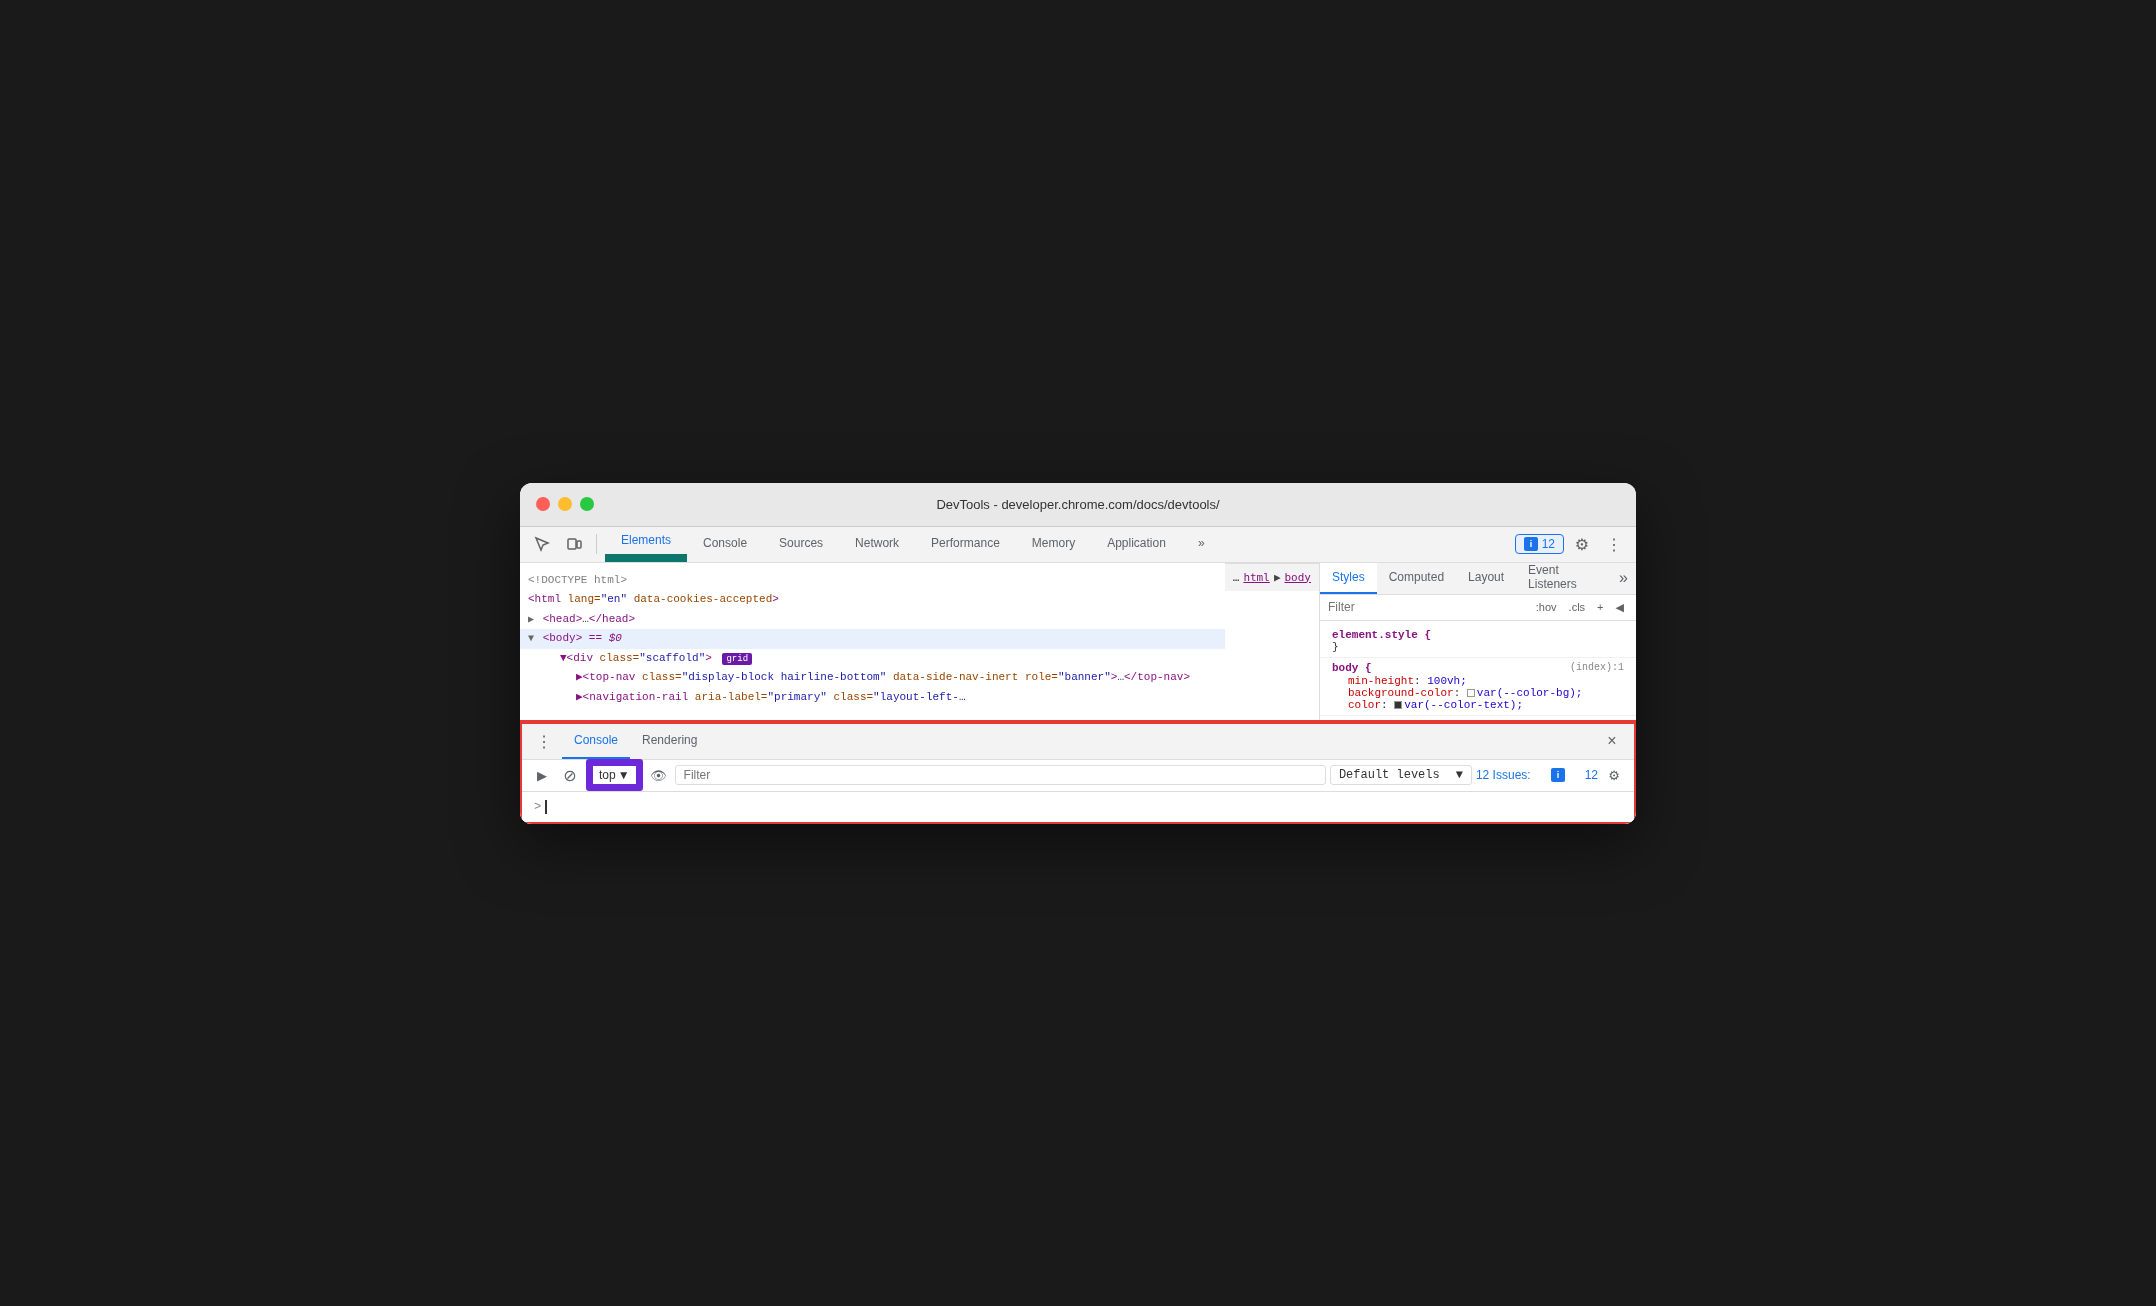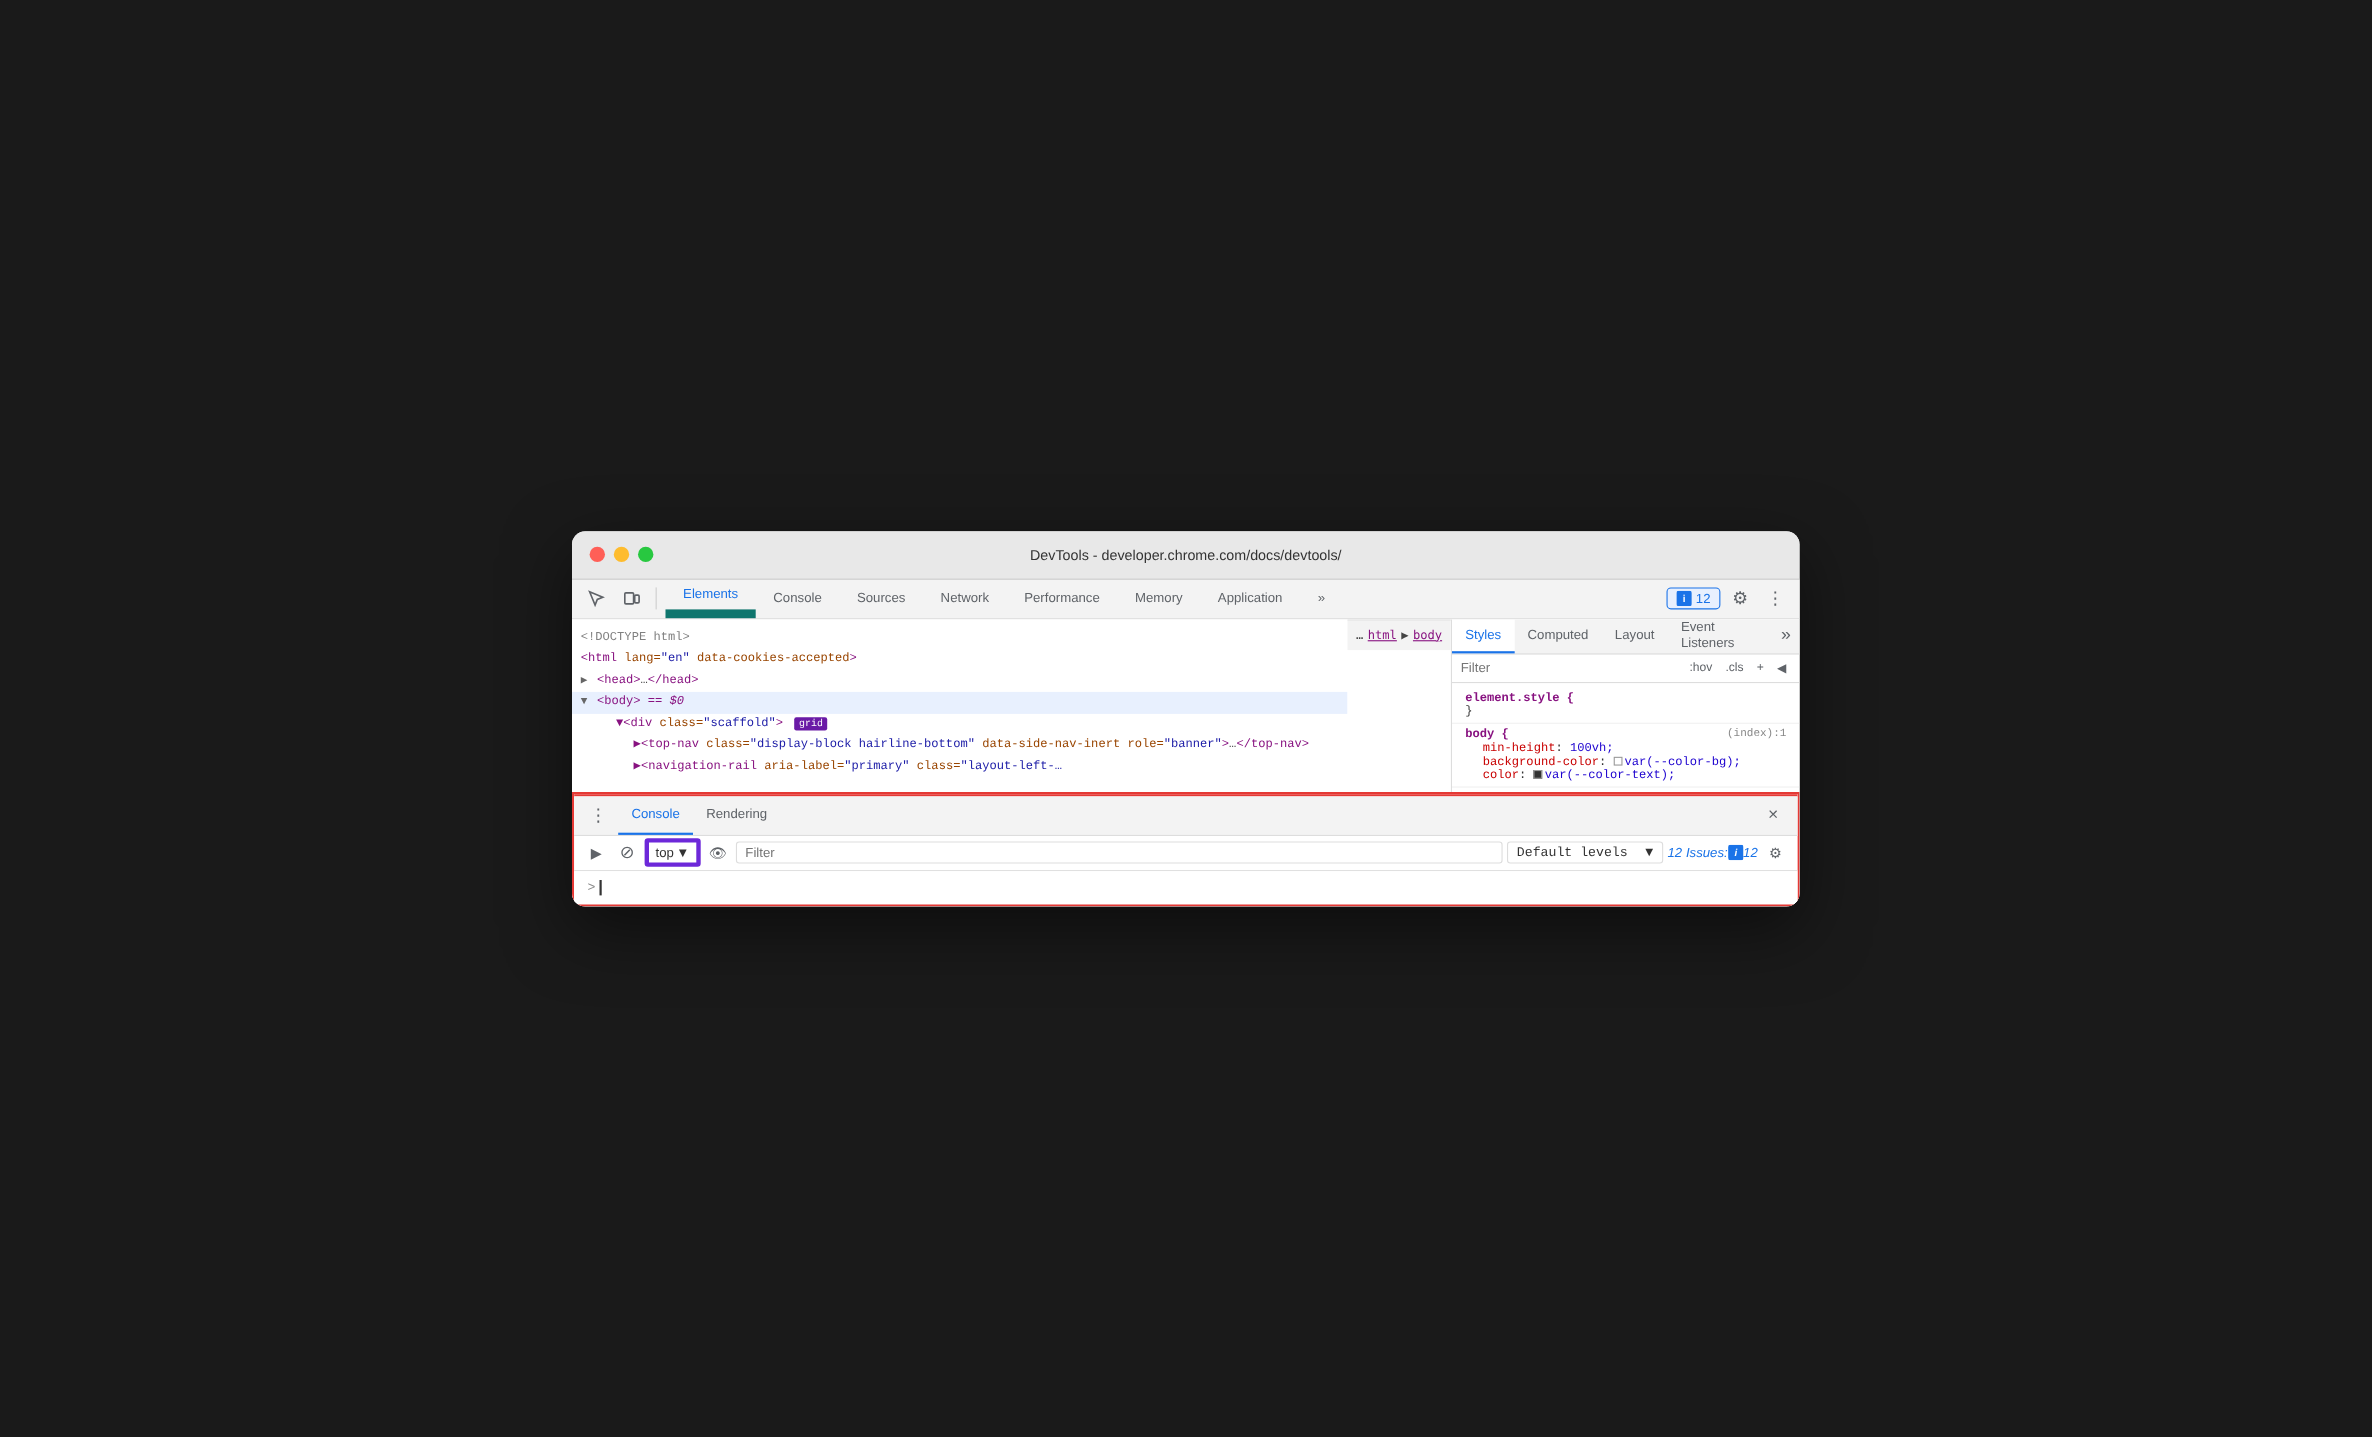--- a/index.html
+++ b/index.html
@@ -354,21 +354,21 @@
       font-size: 13px;
     }
     .top-selector {
       display: flex;
       align-items: center;
       gap: 2px;
       cursor: pointer;
       font-size: 12px;
       color: #333;
       padding: 2px 6px;
-      border: 4px solid #6d28d9;
+      border: 7px solid #6d28d9;
       border-radius: 3px;
     }
     .console-filter-input {
       flex: 1;
       border: 1px solid #ddd;
       border-radius: 3px;
       padding: 2px 8px;
       font-size: 12px;
       outline: none;
     }
@@ -381,26 +381,25 @@
       cursor: pointer;
       padding: 2px 8px;
       border: 1px solid #ddd;
       border-radius: 3px;
       white-space: nowrap;
       font-family: Liberation Mono, monospace;
     }
     .issues-console-badge {
       display: flex;
       align-items: center;
-      gap: 0;
+      gap: 20px;
       font-size: 12px;
       color: #1a73e8;
       cursor: pointer;
       white-space: nowrap;
-      font-style: italic;
     }
     .console-content {
       flex: 1;
       background: #fff;
       padding: 8px 12px;
       font-family: 'Menlo', 'Monaco', 'Courier New', monospace;
       font-size: 12px;
       color: #333;
       display: flex;
       align-items: flex-start;

